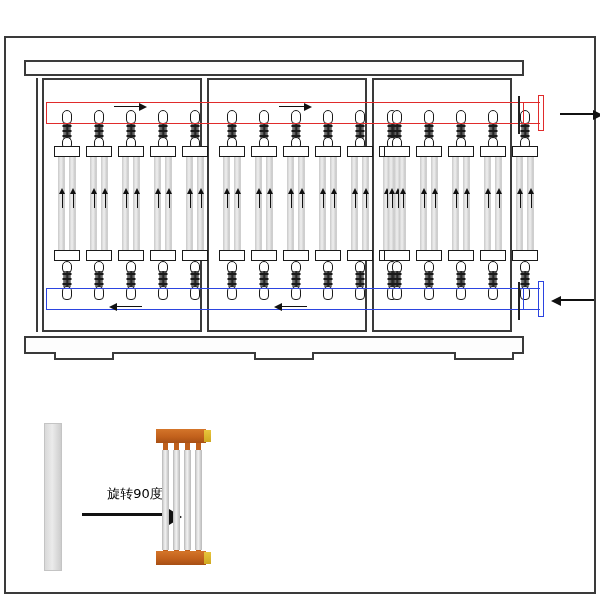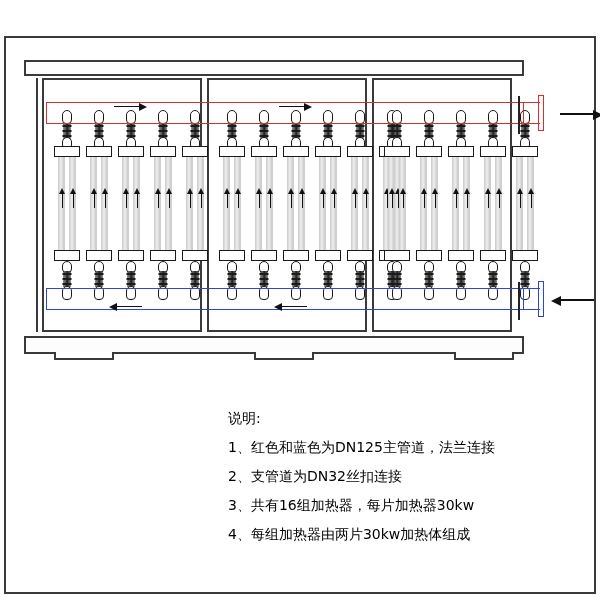--- a/index.html
+++ b/index.html
@@ -687,25 +687,39 @@
           <div class="flange-plate" style="position: absolute; left: 514px; top: 35px; height: 36px; border: 1.5px solid rgb(224, 43, 43);"></div>
           <div class="flange-neck" style="position: absolute; left: 498px; top: 228px; width: 18px; height: 22px; border-top: 1.5px solid rgb(43, 68, 224); border-bottom: 1.5px solid rgb(43, 68, 224);"></div>
           <div class="flange-plate" style="position: absolute; left: 514px; top: 221px; height: 36px; border: 1.5px solid rgb(43, 68, 224);"></div>
           <div style="position: absolute; left: 494px; top: 36px; width: 0px; height: 38px; border-left: 2px solid rgb(34, 34, 34);"></div>
           <div style="position: absolute; left: 494px; top: 222px; width: 0px; height: 38px; border-left: 2px solid rgb(34, 34, 34);"></div>
           <div class="ext-arrow right" style="left: 536px; top: 53px; width: 34px;"></div>
           <div class="ext-arrow left" style="left: 536px; top: 239px; width: 34px;"></div>
         </div>
     </div>
 
-
-    <div id="legend">
-      <div id="legend-title">说明:</div>
-      <div id="legend-items">
-          <div class="legend-item">1、红色和蓝色为DN125主管道，法兰连接</div>
-          <div class="legend-item">2、支管道为DN32丝扣连接</div>
-          <div class="legend-item">3、共有16组加热器，每片加热器30kw</div>
-          <div class="legend-item">4、每组加热器由两片30kw加热体组成</div>
+    <div id="rotation-group">
+      <div id="plate-flat"></div>
+      <div id="rotate-label">旋转90度</div>
+      <div id="rotate-arrow"></div>
+      <div id="assembly">
+          <div class="cu-manifold" style="top: 14px;"></div>
+          <div class="cu-cap" style="left: 50px; top: 15px;"></div>
+          <div class="cu-stub" style="left: 9px; top: 28px;"></div>
+          <div class="cu-stub" style="left: 20px; top: 28px;"></div>
+          <div class="cu-stub" style="left: 31px; top: 28px;"></div>
+          <div class="cu-stub" style="left: 42px; top: 28px;"></div>
+          <div class="cu-manifold" style="top: 136px;"></div>
+          <div class="cu-cap" style="left: 50px; top: 137px;"></div>
+          <div class="cu-stub" style="left: 9px; top: 127px;"></div>
+          <div class="cu-stub" style="left: 20px; top: 127px;"></div>
+          <div class="cu-stub" style="left: 31px; top: 127px;"></div>
+          <div class="cu-stub" style="left: 42px; top: 127px;"></div>
+          <div class="cu-tube" style="left: 8px; top: 35px; height: 100px;"></div>
+          <div class="cu-tube" style="left: 19px; top: 35px; height: 100px;"></div>
+          <div class="cu-tube" style="left: 30px; top: 35px; height: 100px;"></div>
+          <div class="cu-tube" style="left: 41px; top: 35px; height: 100px;"></div>
         </div>
     </div>
 
+
   </div>
 </div>
 
 </body></html>

